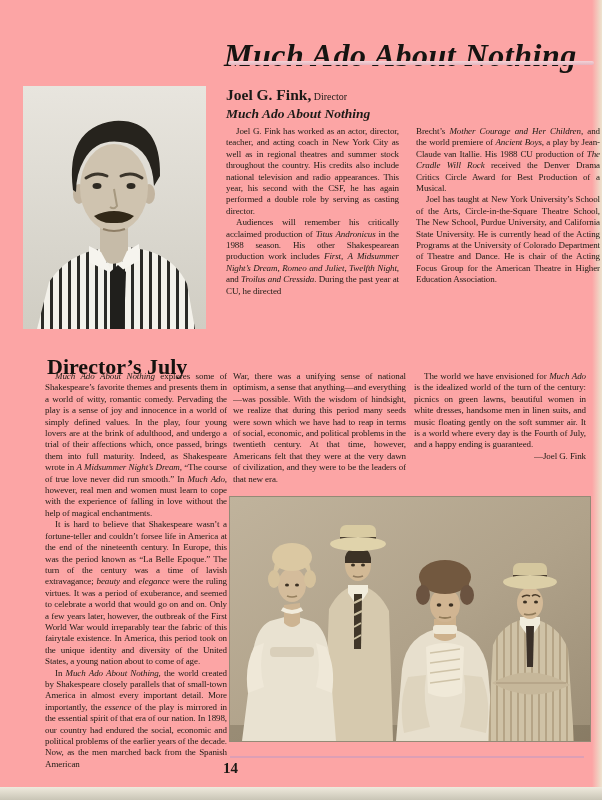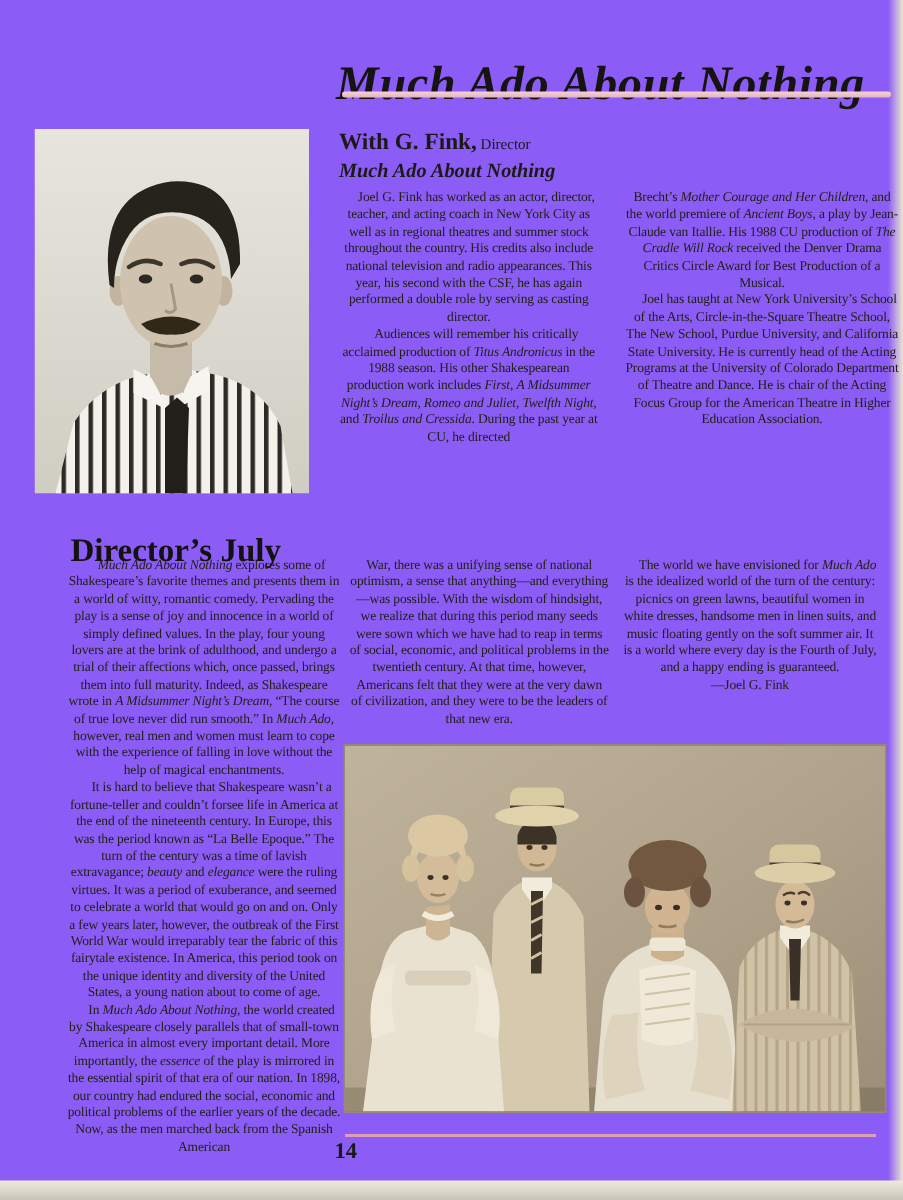--- a/index.html
+++ b/index.html
@@ -1,18 +1,18 @@
 <!DOCTYPE html>
 <html><head>
 <meta charset="utf-8">
 <style>
   html,body{margin:0;padding:0;background:#888;}
   .page{
     position:relative;width:602px;height:800px;margin:0 auto;
-    background:#8b5cf6;overflow:hidden;
+    background:#fca5a5;overflow:hidden;
     font-family:"Liberation Serif", serif;color:#1c1a17;
   }
   .right-strip{position:absolute;right:0;top:0;width:10px;height:800px;
     background:linear-gradient(to right,rgba(240,232,212,0),#ece4cf);}
   .bottom-band{position:absolute;left:0;top:787px;width:602px;height:13px;
     background:linear-gradient(to bottom,#efeadd,#c9c5b6);}
   .page-title{
     position:absolute;left:224px;top:16px;width:374px;
     font-size:32px;font-weight:bold;font-style:italic;letter-spacing:.5px;
     color:#161411;white-space:nowrap;
@@ -20,21 +20,21 @@
   .title-rule{position:absolute;left:228px;top:61px;width:366px;height:4px;
     background:linear-gradient(to bottom,#f3d3d8,#e5b4bd);border-radius:2px;}
   .portrait{position:absolute;left:23px;top:86px;width:183px;height:243px;}
   .portrait svg{display:block;width:100%;height:100%;}
   .name-block{position:absolute;left:226px;top:86px;width:370px;}
   .name-line{font-size:15.5px;font-weight:bold;}
   .name-line .role{font-size:10px;font-weight:normal;}
   .show-line{font-size:13.5px;font-weight:bold;font-style:italic;margin-top:2px;}
   .body-text{font-size:9px;line-height:11.4px;text-align:justify;
     letter-spacing:-0.1px;color:#242019;}
-  .body-text p{margin:0;text-indent:10px;text-align:center;}
+  .body-text p{margin:0;text-indent:10px;}
   .body-text p.no-indent{text-indent:0;}
   .bio-col1{position:absolute;left:226px;top:126px;width:173px;}
   .bio-col2{position:absolute;left:416px;top:126px;width:184px;}
   .notes-heading{position:absolute;left:47px;top:336px;font-size:22px;
     font-weight:bold;color:#14120f;}
   .notes-col1{position:absolute;left:45px;top:371px;width:182px;}
   .notes-col2{position:absolute;left:233px;top:371px;width:173px;}
   .notes-col3{position:absolute;left:414px;top:371px;width:172px;}
   .signature{text-align:right;text-indent:0 !important;}
   .cast-photo{position:absolute;left:230px;top:497px;width:360px;height:244px;
@@ -84,21 +84,21 @@
         <ellipse cx="108" cy="100" rx="4.5" ry="3" fill="#2d2922"></ellipse>
         <path d="M91 103 L94 120 Q91 124 87 121" stroke="#a6987f" stroke-width="2" fill="none"></path>
         <path d="M71 130 Q91 120 111 130 Q104 138 91 137 Q78 138 71 130 Z" fill="#322818"></path>
         <path d="M80 143 Q91 147 102 143" stroke="#8e7e66" stroke-width="2" fill="none"></path>
       </g>
     </svg>
   </div>
 
   <div class="name-block">
     <div class="name-line">
-      <span>With G. Fink,</span><span class="role"> Director</span>
+      <span>Joel G. Fink,</span><span class="role"> Director</span>
     </div>
     <div class="show-line">Much Ado About Nothing</div>
   </div>
 
   <div class="bio-col1 body-text">
     <p>Joel G. Fink has worked as an actor, director, teacher, and acting coach in New York City as well as in regional theatres and summer stock throughout the country. His credits also include national television and radio appearances. This year, his second with the CSF, he has again performed a double role by serving as casting director.</p>
     <p>Audiences will remember his critically acclaimed production of <i>Titus Andronicus</i> in the 1988 season. His other Shakespearean production work includes <i>First</i>, <i>A Midsummer Night’s Dream</i>, <i>Romeo and Juliet</i>, <i>Twelfth Night</i>, and <i>Troilus and Cressida</i>. During the past year at CU, he directed</p>
   </div>
   <div class="bio-col2 body-text">
     <p class="no-indent">Brecht’s <i>Mother Courage and Her Children</i>, and the world premiere of <i>Ancient Boys</i>, a play by Jean-Claude van Itallie. His 1988 CU production of <i>The Cradle Will Rock</i> received the Denver Drama Critics Circle Award for Best Production of a Musical.</p>

